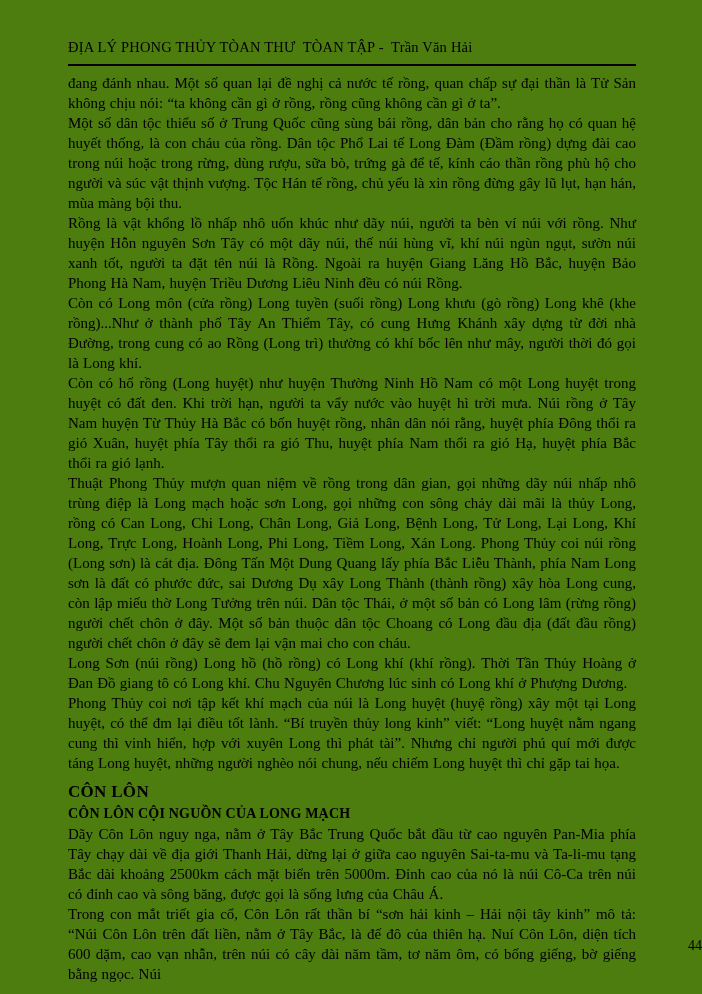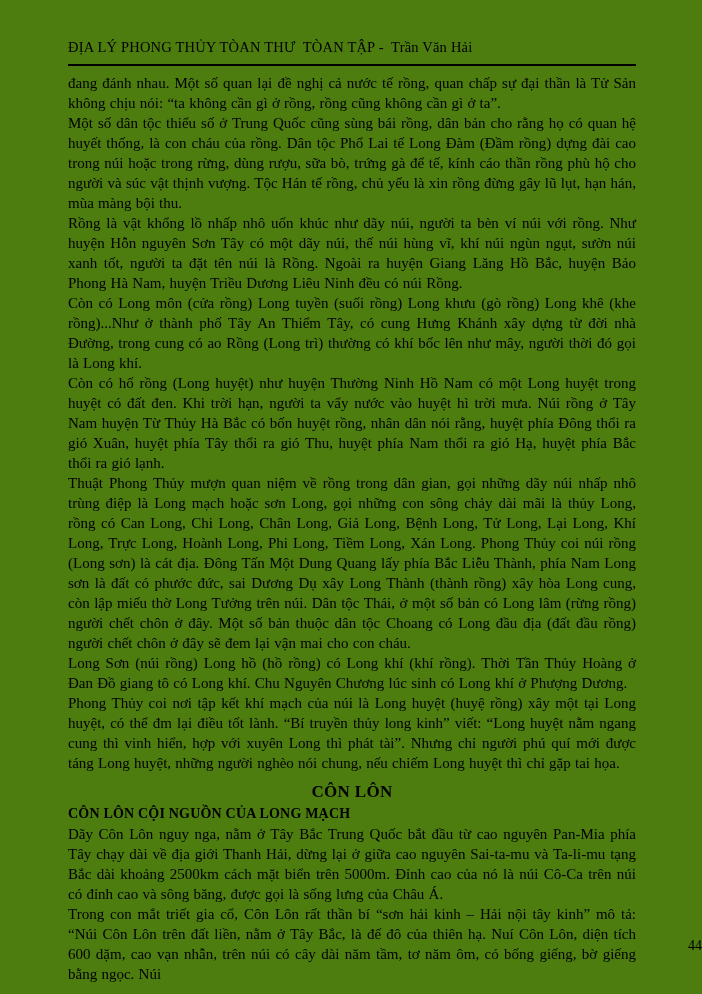--- a/index.html
+++ b/index.html
@@ -35,21 +35,21 @@
     font-size: 15px;
     line-height: 20px;
     text-align: justify;
     word-spacing: 0.5px;
   }
   .section-title {
     margin: 8px 0 0 0;
     font-size: 17px;
     line-height: 22px;
     font-weight: bold;
-    text-align: center;
+    text-align: left;
     letter-spacing: 0.3px;
   }
   .section-subtitle {
     margin: 0 0 0 0;
     font-size: 14px;
     line-height: 21px;
     font-weight: bold;
     text-align: left;
     letter-spacing: 0.2px;
   }

